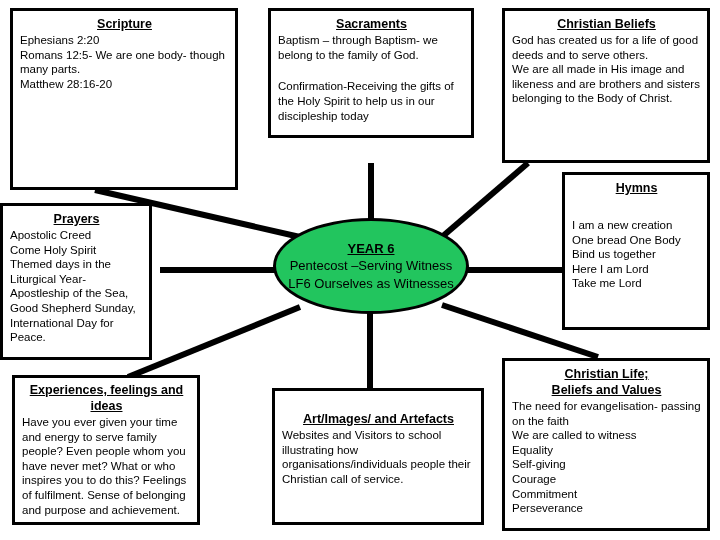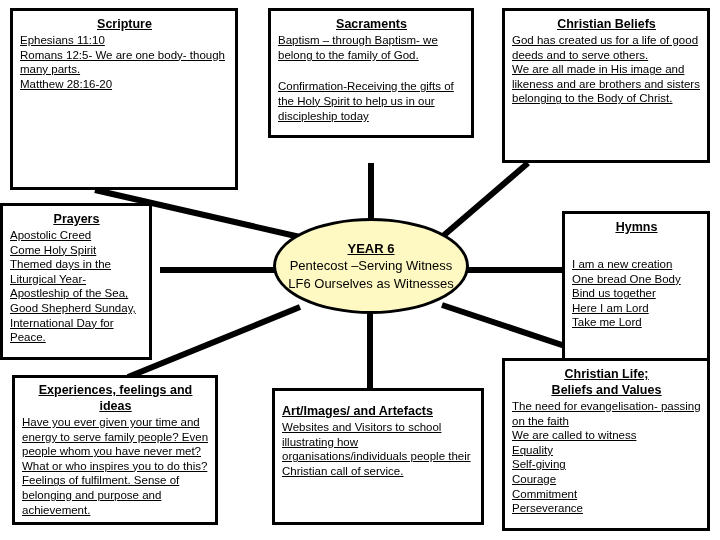--- a/index.html
+++ b/index.html
@@ -19,21 +19,20 @@
     z-index:1;
   }
   .node{
     position:absolute;
     background:#ffffff;
     border:3px solid #000000;
     box-sizing:border-box;
     z-index:2;
     padding:4px 6px 0 7px;
     overflow:hidden;
-    text-decoration:underline;
   }
   .node-title{
     display:block;
     text-align:center;
     font-weight:bold;
     text-decoration:underline;
     font-size:12.5px;
     line-height:16px;
     margin:1px 0 1px 0;
     white-space:pre-line;
@@ -45,34 +44,34 @@
     line-height:14.6px;
     white-space:pre-line;
     font-weight:normal;
   }
   .node-body.spaced{line-height:15.2px;}
 
   
   #node-scripture        { left:10px;  top:8px;   width:228px; height:182px; }
   #node-sacraments       { left:268px; top:8px;   width:206px; height:130px; }
   #node-beliefs          { left:502px; top:8px;   width:208px; height:155px; }
-  #node-hymns            { left:562px; top:172px; width:148px; height:158px;margin-top:39px; }
+  #node-hymns            { left:562px; top:172px; width:148px; height:158px; }
   #node-prayers          { left:0;   top:203px; width:152px; height:157px; }
-  #node-experiences      { left:12px;  top:375px; width:206px; height:150px; }
+  #node-experiences      { left:12px;  top:375px; width:188px; height:150px; }
   #node-art              { left:272px; top:388px; width:212px; height:137px; }
   #node-christian-life   { left:502px; top:358px; width:208px; height:173px; }
 
   
   #node-center{
     position:absolute;
     left:273px; top:218px;
     width:196px; height:96px;
     border:3px solid #000000;
     border-radius:50%;
-    background:#fef9c3;
+    background:#22c55e;
     box-sizing:border-box;
     z-index:3;
     display:flex;
     flex-direction:column;
     align-items:center;
     justify-content:center;
     padding:0 8px;
   }
   #node-center .center-title{
     font-weight:bold;
@@ -108,21 +107,21 @@
 
     <line x1="128" y1="377" x2="300" y2="307" stroke="#000" stroke-width="6"></line>
 
     <line x1="370" y1="388" x2="370" y2="312" stroke="#000" stroke-width="6"></line>
 
     <line x1="598" y1="357" x2="442" y2="305" stroke="#000" stroke-width="6"></line>
   </svg>
 
   <div class="node" id="node-scripture">
     <span class="node-title">Scripture</span>
-    <span class="node-body">Ephesians 11:10
+    <span class="node-body">Ephesians 2:20
 Romans 12:5- We are one body- though many parts.
 Matthew 28:16-20</span>
   </div>
 
   <div class="node" id="node-sacraments">
     <span class="node-title">Sacraments</span>
     <span class="node-body spaced">Baptism – through Baptism- we belong to the family of God.
 
 Confirmation-Receiving the gifts of the Holy Spirit to help us in our discipleship today</span>
   </div>
@@ -149,21 +148,21 @@
 Themed days in the Liturgical Year-
 Apostleship of the Sea, Good Shepherd Sunday, International Day for Peace.</span>
   </div>
 
   <div class="node" id="node-experiences">
     <span class="node-title node-experiences-title">Experiences, feelings and ideas</span>
     <span class="node-body">Have you ever given your time and energy to serve family people? Even people whom you have never met? What or who inspires you to do this? Feelings of fulfilment. Sense of belonging and purpose and achievement.</span>
   </div>
 
   <div class="node" id="node-art">
-    <span class="node-title" style="text-align:left;margin-top:8px;">Art/Images/ and Artefacts</span>
+    <span class="node-title" style="text-align:center;margin-top:16px;">Art/Images/ and Artefacts</span>
     <span class="node-body">Websites and Visitors to school illustrating how organisations/individuals people their Christian call of service.</span>
   </div>
 
   <div class="node" id="node-christian-life">
     <span class="node-title">Christian Life;
 Beliefs and Values</span>
     <span class="node-body">The need for evangelisation- passing on the faith
 We are called to witness
 Equality
 Self-giving

